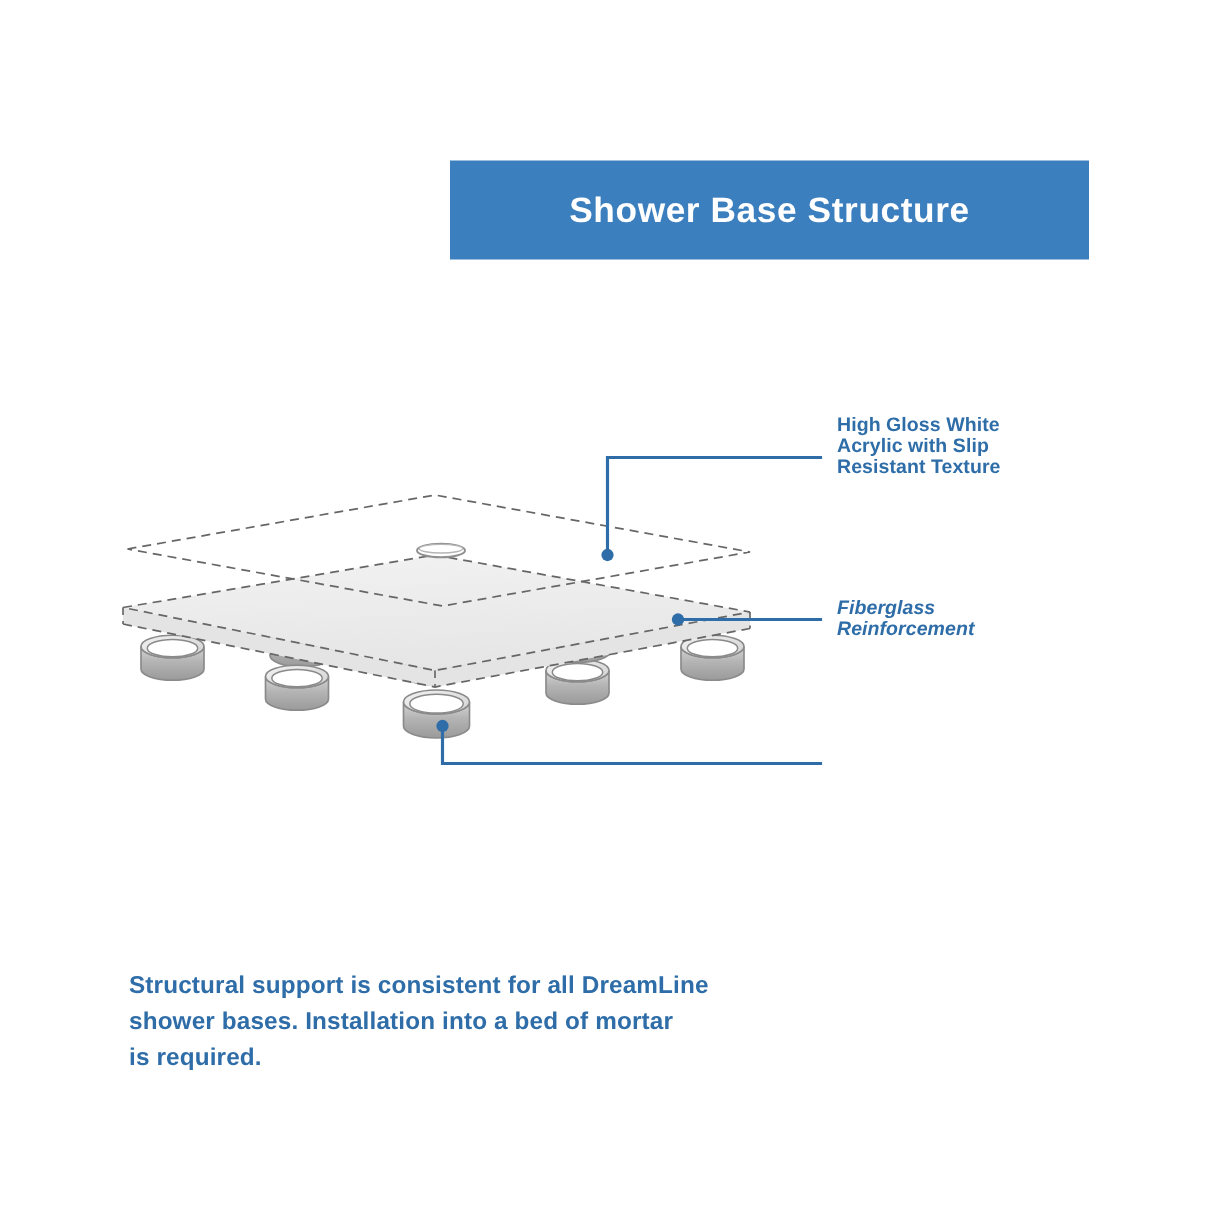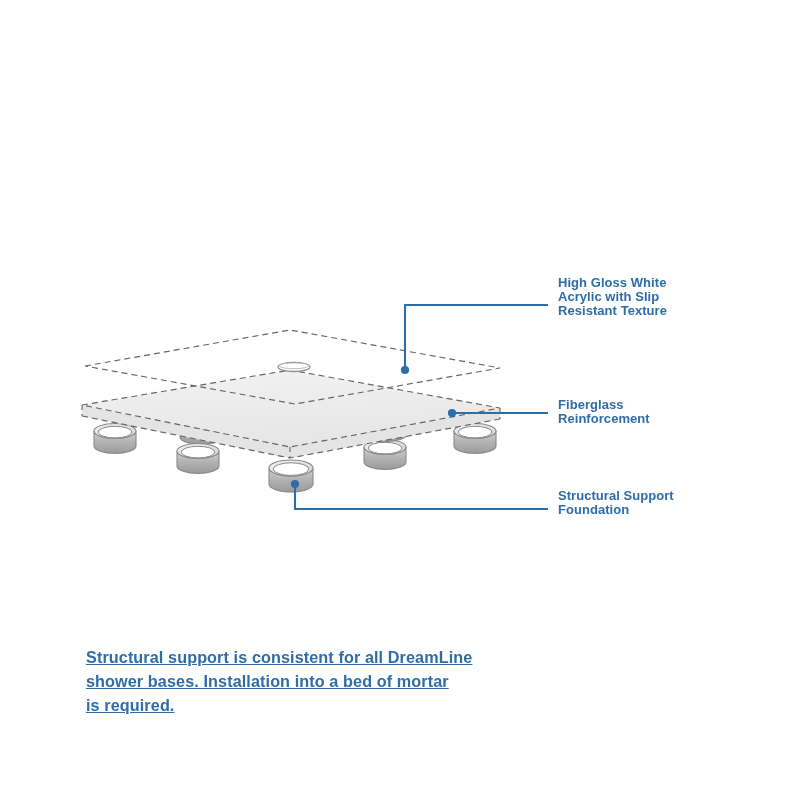--- a/index.html
+++ b/index.html
@@ -14,33 +14,36 @@
   .banner-text{color:#ffffff;font-size:23.5px;font-weight:bold;letter-spacing:.4px;
                white-space:nowrap;}
 
   
   .diagram{position:absolute;left:0;top:0;width:806px;height:806px;}
 
   
   .anno{position:absolute;color:#2e6da8;font-size:13px;font-weight:bold;
         line-height:14.2px;white-space:pre-line;letter-spacing:.05px;}
   #anno-0{left:558px;top:276px;}
-  #anno-1{left:558px;top:398px;}
+  #anno-1{left:558px;top:398px;font-style:italic;}
   #anno-2{left:558px;top:489px;}
 
   
   .caption{position:absolute;left:86px;top:645px;width:420px;color:#2e6da8;
            font-size:16.2px;font-weight:bold;line-height:24px;white-space:pre-line;
-           letter-spacing:.1px;text-decoration:underline;}
+           letter-spacing:.1px;}
 </style>
 </head>
 <body>
 
 <div id="stage">
 
+  <div class="banner">
+    <span class="banner-text">Shower Base Structure</span>
+  </div>
 
   <svg class="diagram" viewBox="0 0 806 806" xmlns="http://www.w3.org/2000/svg">
     <defs>
       <linearGradient id="ringBody" x1="0" y1="0" x2="0" y2="1">
         <stop offset="0%" stop-color="#d5d5d5"></stop>
         <stop offset="45%" stop-color="#b4b4b4"></stop>
         <stop offset="100%" stop-color="#9a9a9a"></stop>
       </linearGradient>
       <linearGradient id="ringTopG" x1="0" y1="0" x2="1" y2="1">
         <stop offset="0%" stop-color="#f2f2f2"></stop>
@@ -150,20 +153,18 @@
           <circle cx="295" cy="484" r="4.1" fill="#2e6da8"></circle>
         </g>
       </g>
   </svg>
 
   <div class="anno" id="anno-0">High Gloss White
 Acrylic with Slip
 Resistant Texture</div>
   <div class="anno" id="anno-1">Fiberglass
 Reinforcement</div>
-  <div class="anno" id="anno-2">Structural Support
-Foundation</div>
 
   <div class="caption">Structural support is consistent for all DreamLine
 shower bases. Installation into a bed of mortar
 is required.</div>
 
 </div>
 
 </body></html>

